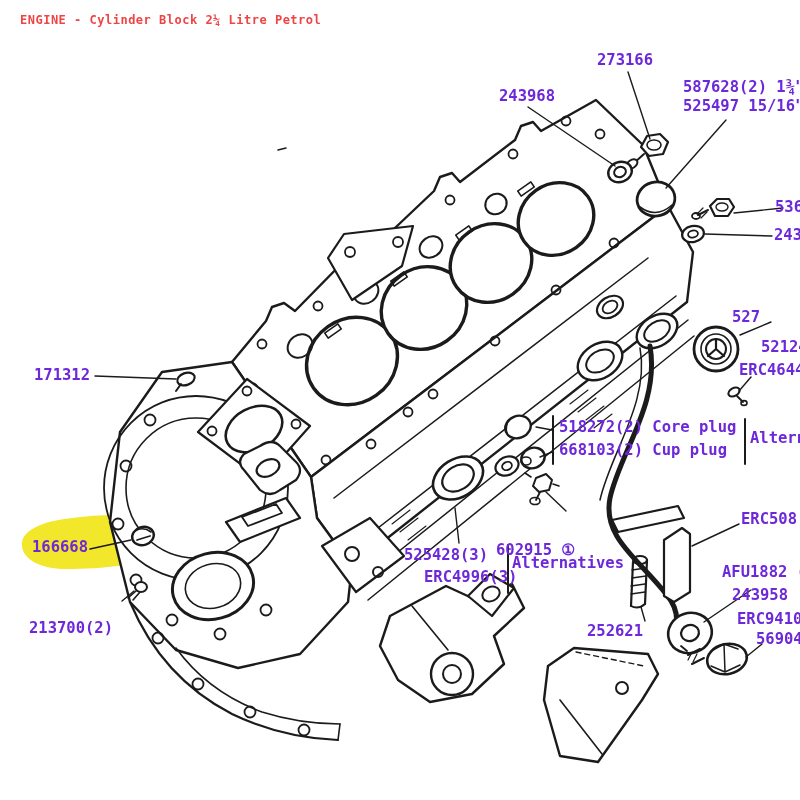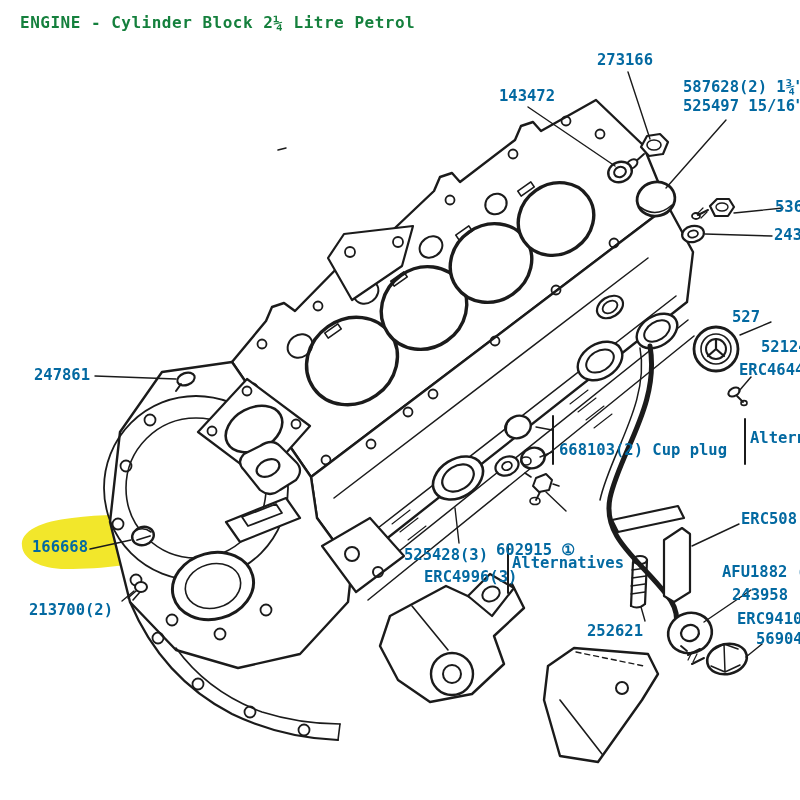--- a/index.html
+++ b/index.html
@@ -3,25 +3,25 @@
 <meta charset="utf-8">
 <style>
   html,body{margin:0;padding:0;background:#ffffff;}
   .frame{
     position:relative;width:800px;height:800px;background:#ffffff;
     overflow:hidden;font-family:"DejaVu Sans Mono","Liberation Mono",monospace;
   }
   .art{position:absolute;left:0;top:0;z-index:1;}
   .callout{
     position:absolute;z-index:2;font-size:15.5px;line-height:1.15;
-    font-weight:600;color:#0369a1;white-space:pre;letter-spacing:0px;
+    font-weight:600;color:#6d28d9;white-space:pre;letter-spacing:0px;
   }
   .title{
-    position:absolute;left:20px;top:13px;z-index:2;font-size:16px;
-    font-weight:600;color:#15803d;letter-spacing:0.5px;white-space:pre;
+    position:absolute;left:20px;top:13px;z-index:2;font-size:12px;
+    font-weight:600;color:#ef4444;letter-spacing:0.5px;white-space:pre;
   }
 </style>
 </head>
 <body>
 
 <div class="frame">
 
   <div class="title">ENGINE - Cylinder Block 2¼ Litre Petrol</div>
 
   <svg class="art" width="800" height="800" viewBox="0 0 800 800">
@@ -291,37 +291,38 @@
 
       <g stroke-width="2">
         <path d="M553,416 L553,464"></path>
         <path d="M745,419 L745,464"></path>
         <path d="M508,545 L508,593"></path>
       </g>
     </g>
   </svg>
 
   <div class="callout" style="left:597px;top:52px">273166</div>
-  <div class="callout" style="left:499px;top:88px">143472</div>
+  <div class="callout" style="left:499px;top:88px">243968</div>
   <div class="callout" style="left:683px;top:79px">587628(2) 1¾"</div>
   <div class="callout" style="left:683px;top:98px">525497 15/16"</div>
   <div class="callout" style="left:775px;top:199px">536</div>
   <div class="callout" style="left:774px;top:227px">243</div>
   <div class="callout" style="left:732px;top:309px">527</div>
   <div class="callout" style="left:761px;top:339px">52124</div>
   <div class="callout" style="left:739px;top:362px">ERC4644</div>
-  <div class="callout" style="left:34px;top:367px">247861</div>
+  <div class="callout" style="left:34px;top:367px">171312</div>
+  <div class="callout" style="left:559px;top:419px">518272(2) Core plug</div>
   <div class="callout" style="left:559px;top:442px">668103(2) Cup plug</div>
   <div class="callout" style="left:750px;top:430px">Alternatives</div>
   <div class="callout" style="left:496px;top:542px">602915 ①</div>
   <div class="callout" style="left:741px;top:511px">ERC508</div>
   <div class="callout" style="left:32px;top:539px">166668</div>
   <div class="callout" style="left:404px;top:547px">525428(3)</div>
   <div class="callout" style="left:424px;top:569px">ERC4996(3)</div>
   <div class="callout" style="left:512px;top:555px">Alternatives</div>
-  <div class="callout" style="left:29px;top:602px">213700(2)</div>
+  <div class="callout" style="left:29px;top:620px">213700(2)</div>
   <div class="callout" style="left:587px;top:623px">252621</div>
   <div class="callout" style="left:722px;top:564px">AFU1882 (</div>
   <div class="callout" style="left:732px;top:587px">243958 (</div>
   <div class="callout" style="left:737px;top:611px">ERC9410</div>
   <div class="callout" style="left:756px;top:631px">56904</div>
 
 </div>
 
 </body></html>

